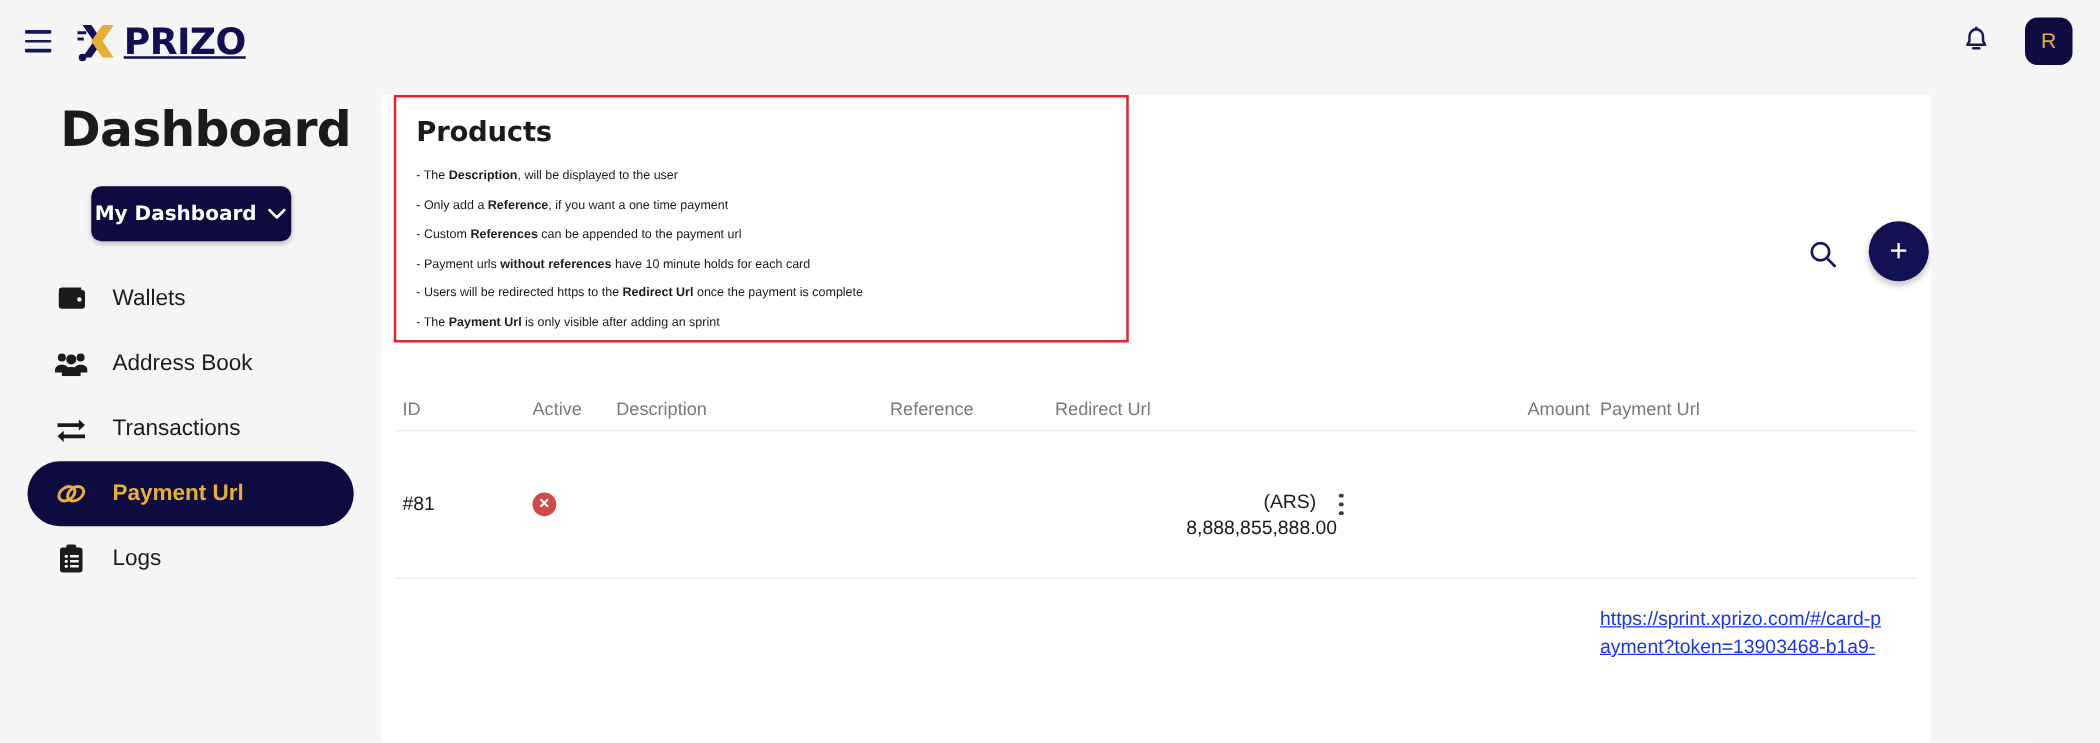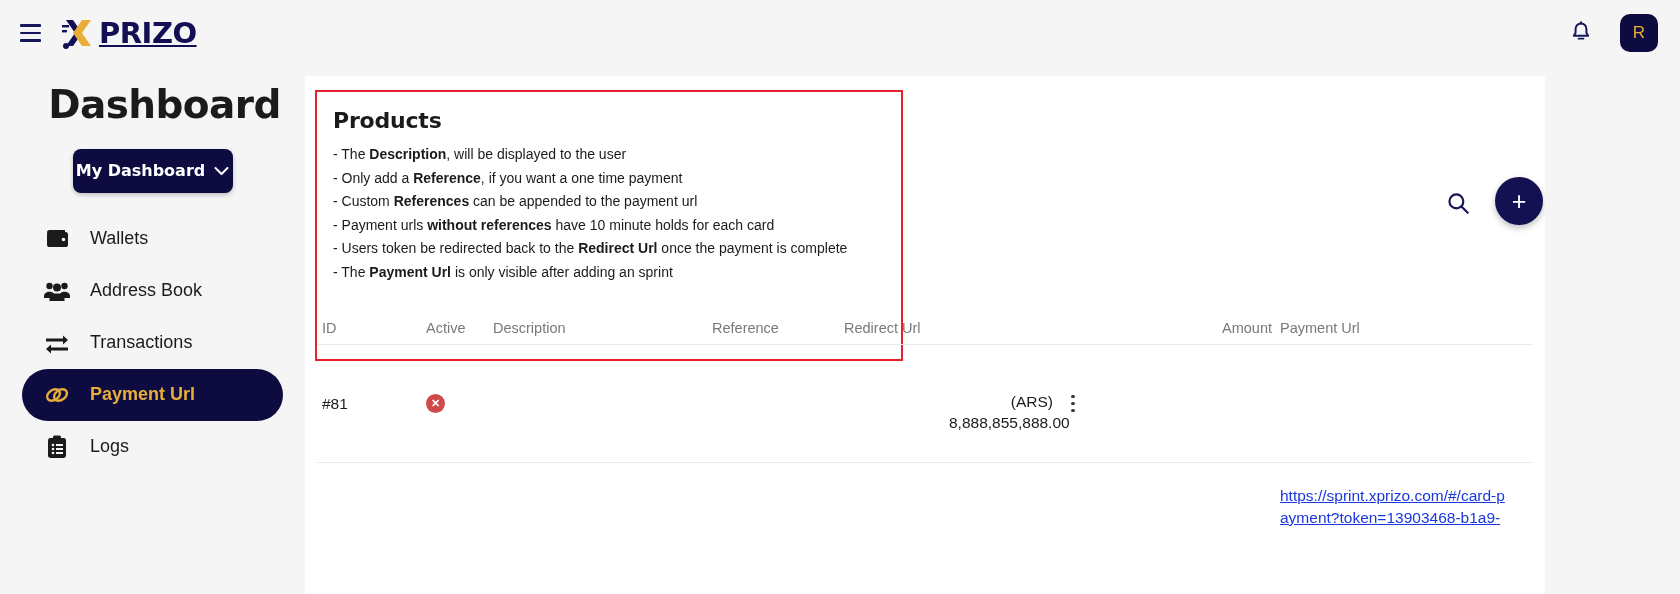--- a/index.html
+++ b/index.html
@@ -63,31 +63,31 @@
   }
   .nav-item.active { background: #0d0b40; color: #e8ae38; font-weight: 600; }
   .nav-icon { width: 26px; height: 26px; display: flex; align-items: center; justify-content: center; flex: 0 0 26px; }
 
   
   .content {
     position: absolute; top: 76px; left: 305px; width: 1240px; height: 518px;
     background: #fff; overflow: hidden;
   }
   .redbox {
-    position: absolute; top: 14px; left: 10px; width: 588px; height: 271px;
+    position: absolute; top: 0; left: 10px; width: 588px; height: 198px;
     border: 2.5px solid #e8212f; background: #fff;
     padding: 16px 16px 0 16px;
   }
   .ptitle {
     font-size: 22px; font-weight: bold; color: #1b1b1b; letter-spacing: -0.2px;
     font-family: "DejaVu Sans", sans-serif;
   }
   .notes-head { margin-top: 22px; font-size: 15.5px; font-weight: bold; color: #1b1b1b; }
   .notes { margin-top: 10px; }
-  .note-line { font-size: 14px; color: #1b1b1b; line-height: 23.5px; white-space: nowrap; }
+  .note-line { font-size: 10px; color: #1b1b1b; line-height: 23.5px; white-space: nowrap; }
   .note-line b { font-weight: bold; }
 
   .search-icon { position: absolute; top: 114px; left: 1140px; width: 26px; height: 26px; cursor: pointer; }
   .fab {
     position: absolute; top: 101px; left: 1190px; width: 48px; height: 48px;
     border-radius: 50%; background: #141152; color: #fff;
     display: flex; align-items: center; justify-content: center;
     font-size: 25px; font-weight: 300; cursor: pointer;
     box-shadow: 0 3px 6px rgba(0,0,0,.25); line-height: 1;
   }
@@ -244,21 +244,21 @@
 
   <div class="content">
 
     <div class="redbox">
       <div class="ptitle">Products</div>
       <div class="notes">
         <div class="note-line"><span>- The </span><b>Description</b><span>, will be displayed to the user</span></div>
         <div class="note-line"><span>- Only add a </span><b>Reference</b><span>, if you want a one time payment</span></div>
         <div class="note-line"><span>- Custom </span><b>References</b><span> can be appended to the payment url</span></div>
         <div class="note-line"><span>- Payment urls </span><b>without references</b><span> have 10 minute holds for each card</span></div>
-        <div class="note-line"><span>- Users token be redirected back to the </span><b>Redirect Url</b><span> once the payment is complete</span></div>
+        <div class="note-line"><span>- Users will be redirected https to the </span><b>Redirect Url</b><span> once the payment is complete</span></div>
         <div class="note-line"><span>- The </span><b>Payment Url</b><span> is only visible after adding an sprint</span></div>
       </div>
     </div>
 
     <svg class="search-icon" viewBox="0 0 24 24" fill="none" stroke="#16165a" stroke-width="2">
       <circle cx="10.5" cy="10.5" r="6.4"></circle>
       <path d="M15.4 15.4 L21 21" stroke-linecap="round"></path>
     </svg>
 
     <div class="fab">

